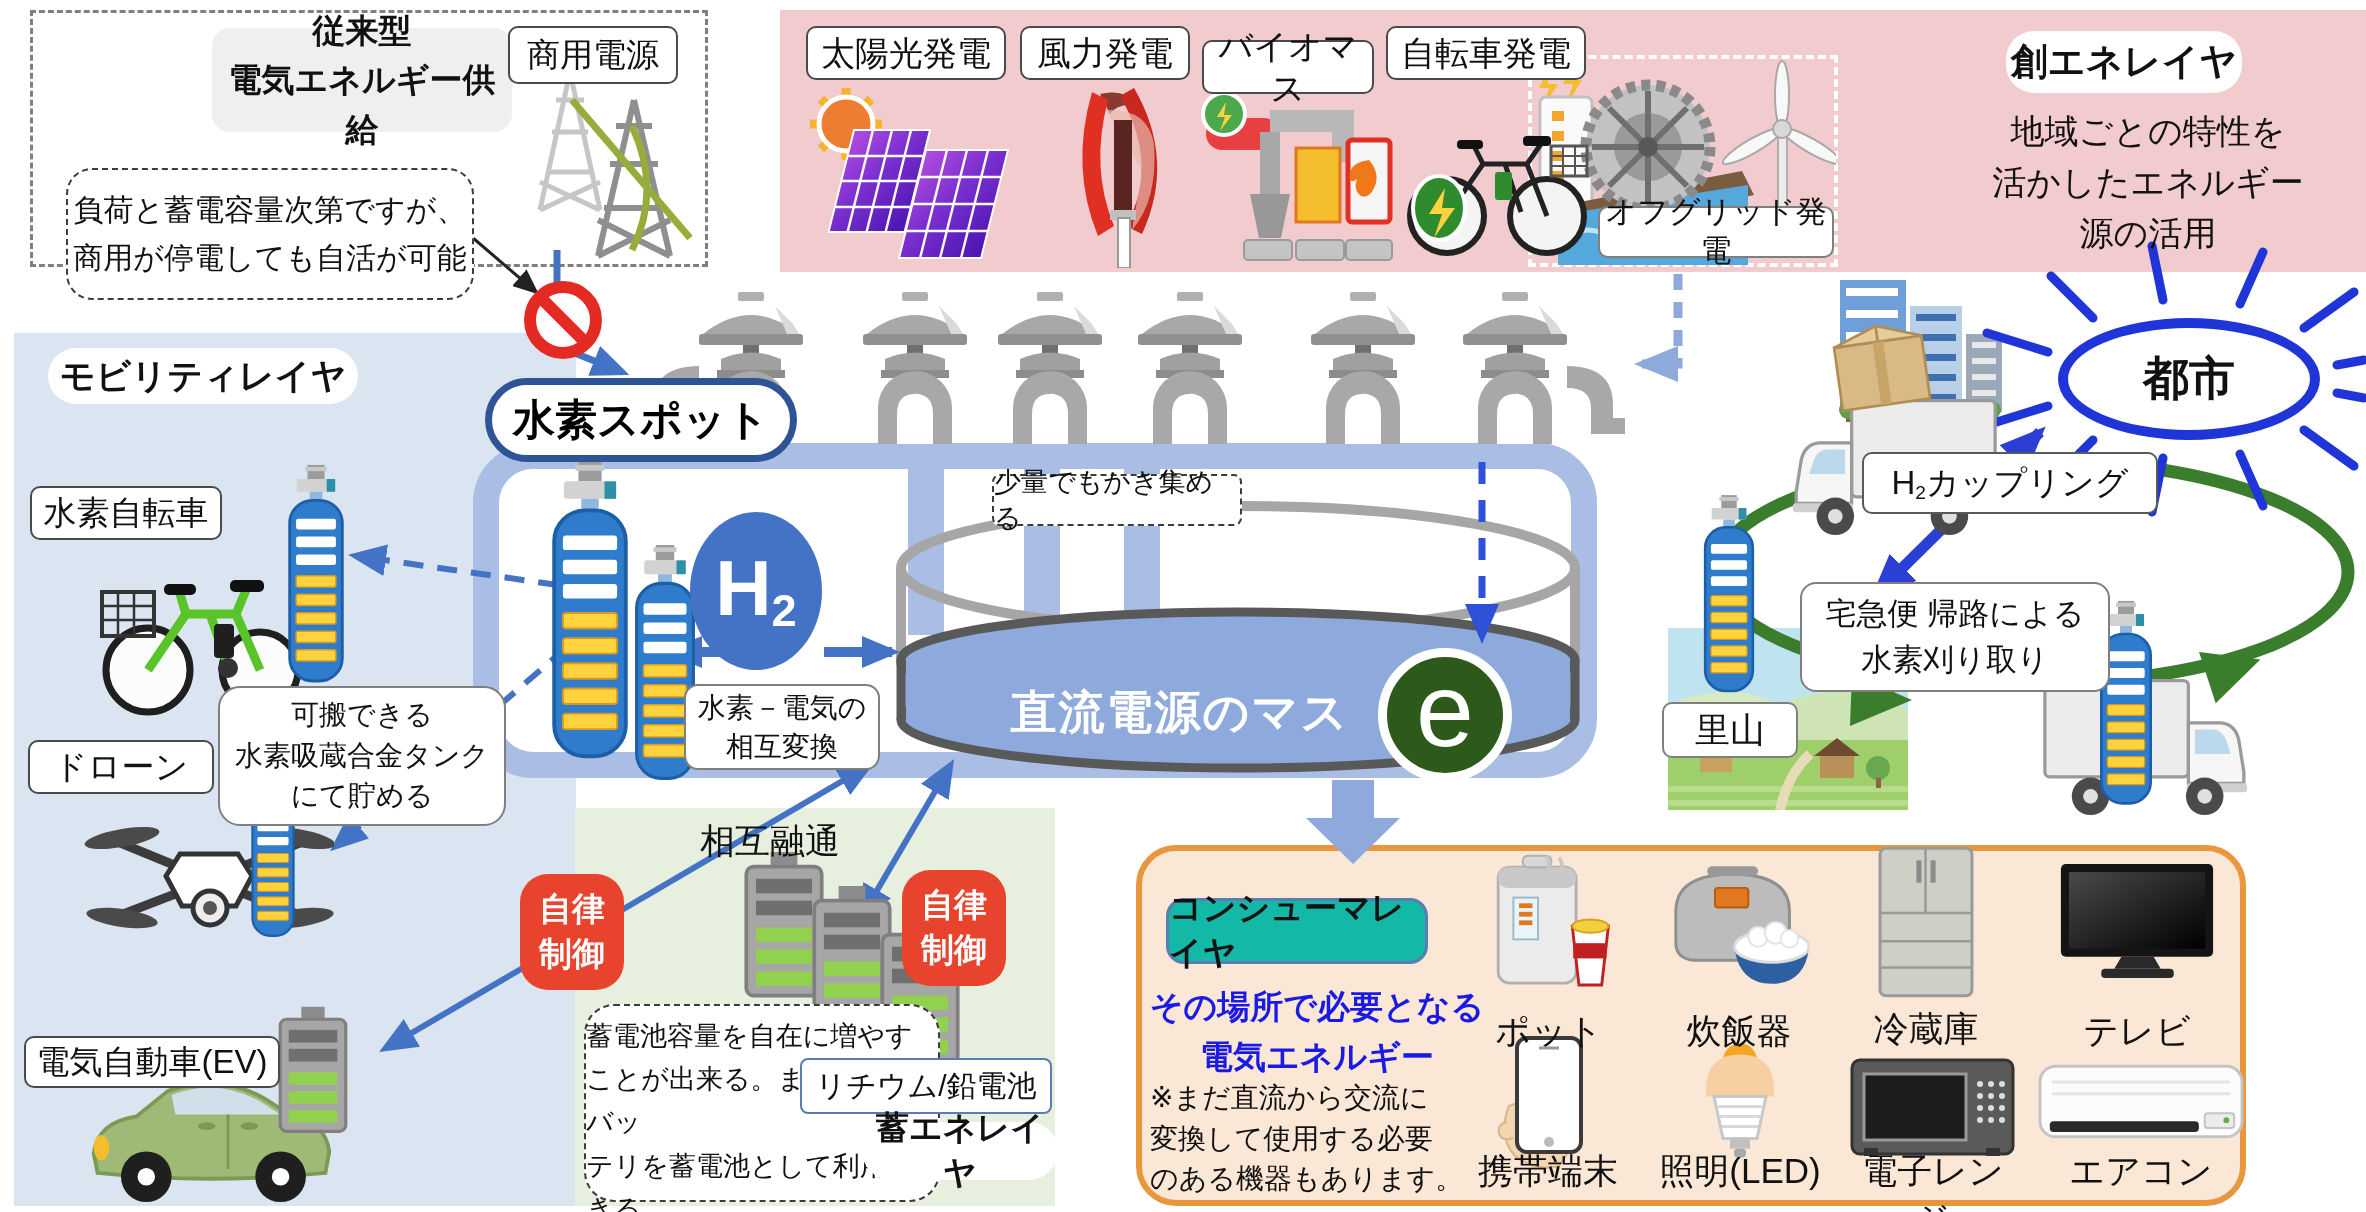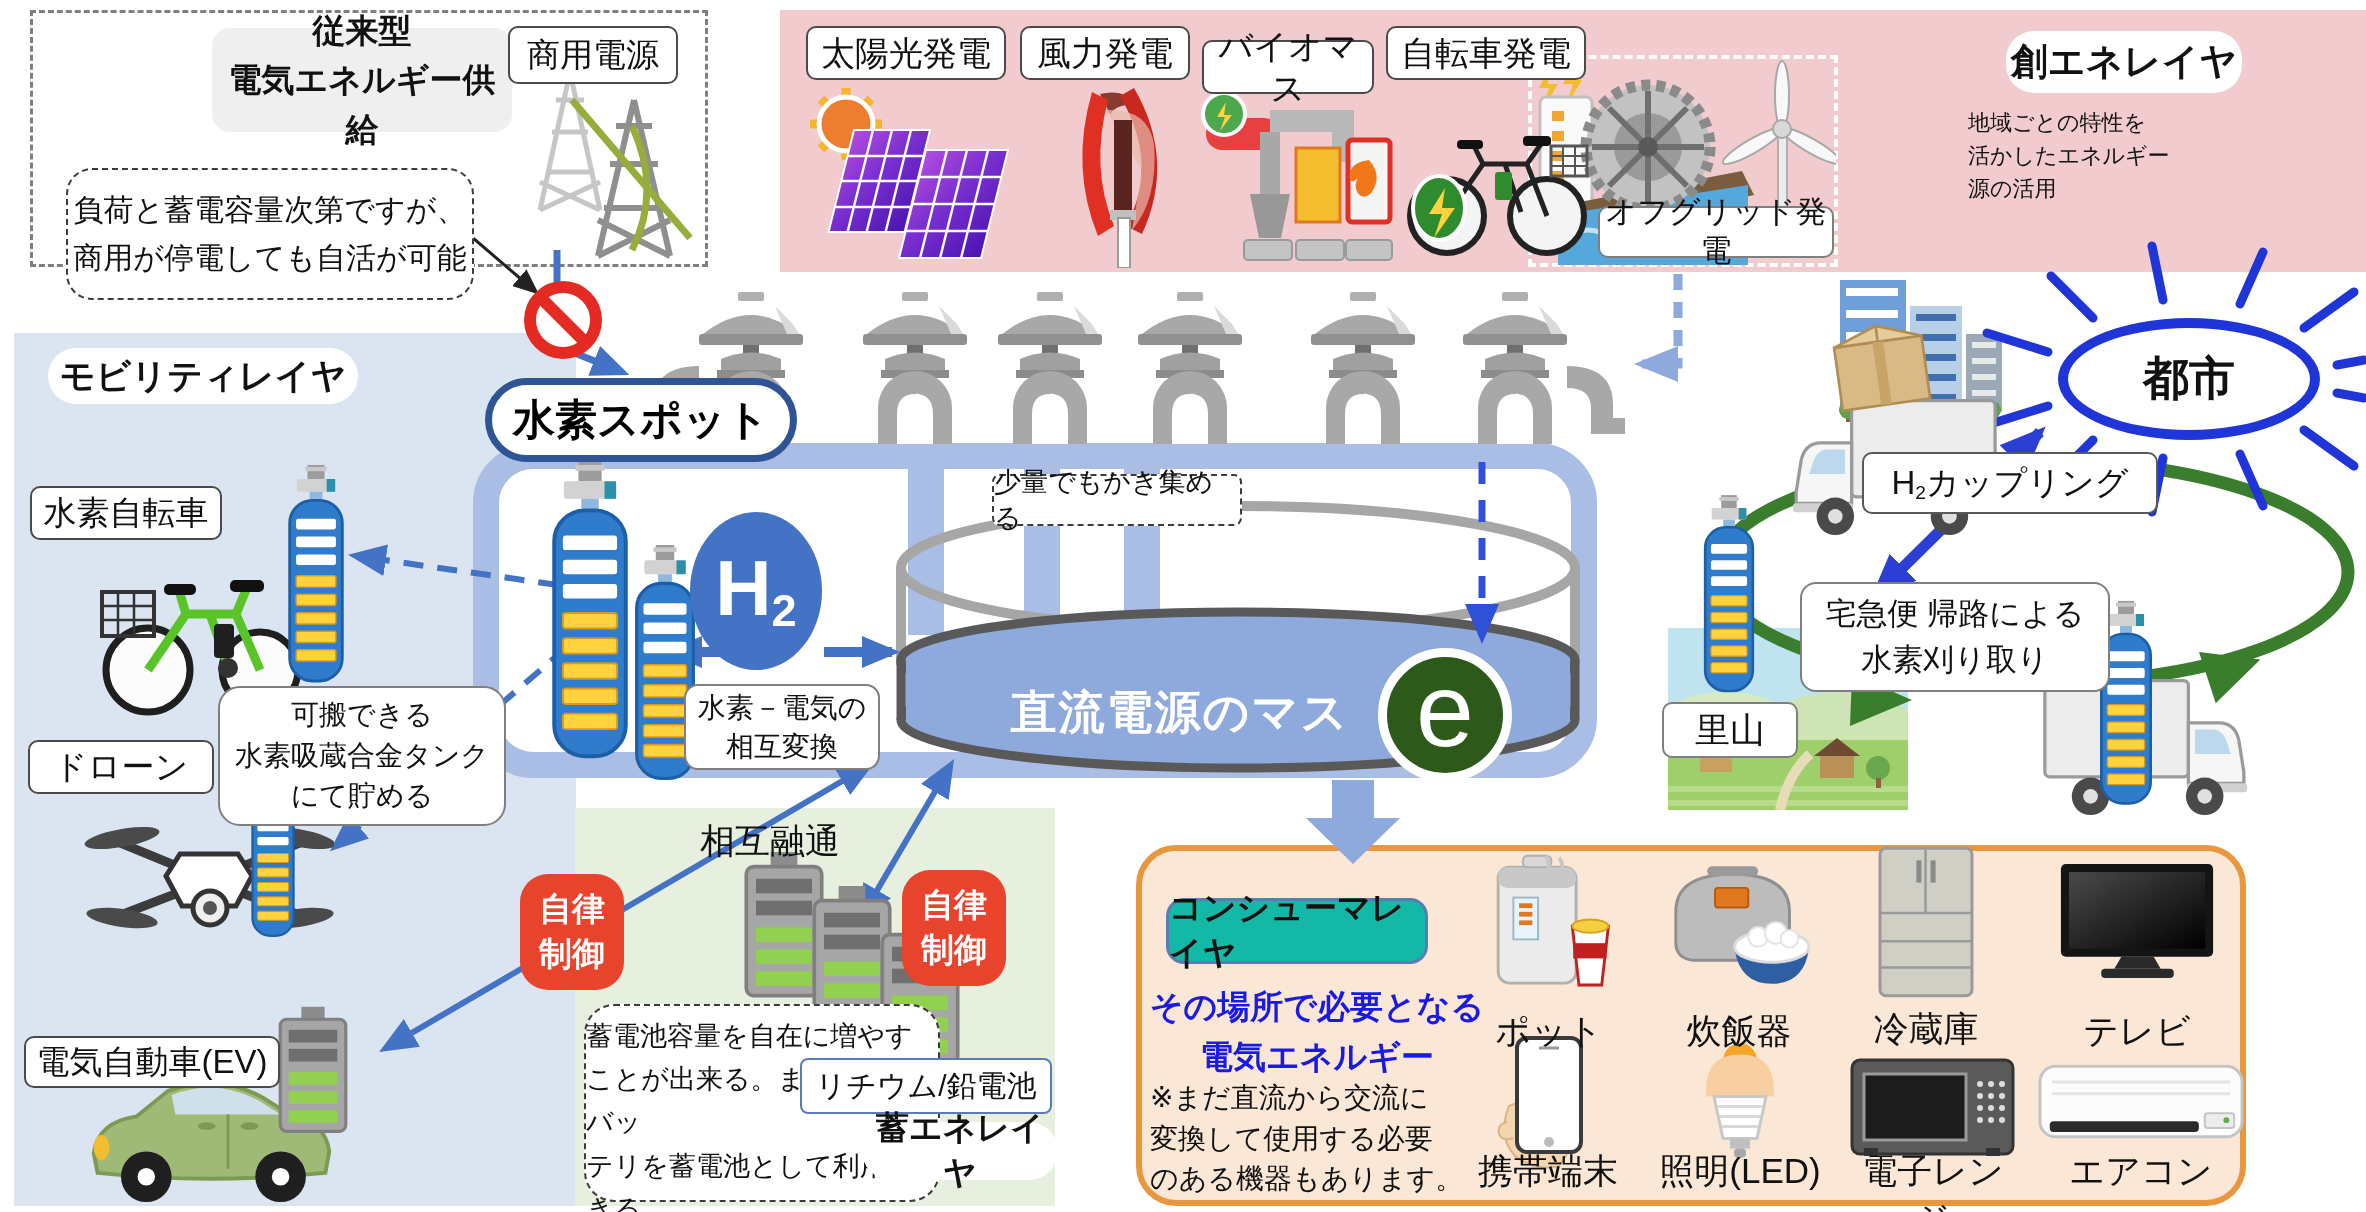--- a/index.html
+++ b/index.html
@@ -342,21 +342,21 @@
     <ellipse cx="252" cy="38" rx="7" ry="34" transform="rotate(240 252 72)"></ellipse>
   </g>
   <circle cx="252" cy="72" r="9" fill="#d8d8d8" stroke="#a8a8a8" stroke-width="2"></circle>
 </svg>
 <div class="lb" style="left:1598px;top:206px;width:236px;height:52px;font-size:31px;border-color:#7f7f7f;">
     <span>オフグリッド発電</span>
   </div>
 <div class="pill" style="left:2006px;top:31px;width:236px;height:62px;font-size:37px;border-radius:28px;">
     <span>創エネレイヤ</span>
   </div>
-<div class="txt pre" style="left:1968px;top:106px;width:360px;font-size:22px;line-height:1.5;">地域ごとの特性を
+<div class="txt pre" style="left:1968px;top:106px;width:360px;font-size:34px;line-height:1.5;text-align:center;">地域ごとの特性を
 活かしたエネルギー
 源の活用</div>
 
 <div class="pill" style="left:48px;top:348px;width:310px;height:56px;font-size:35px;">
     <span>モビリティレイヤ</span>
   </div>
 <div class="lb" style="left:30px;top:486px;width:192px;height:54px;font-size:33px;">
     <span>水素自転車</span>
   </div>
 <svg class="icon" style="left:88px;top:528px" width="216px" height="192" viewBox="0 0 216 192">

